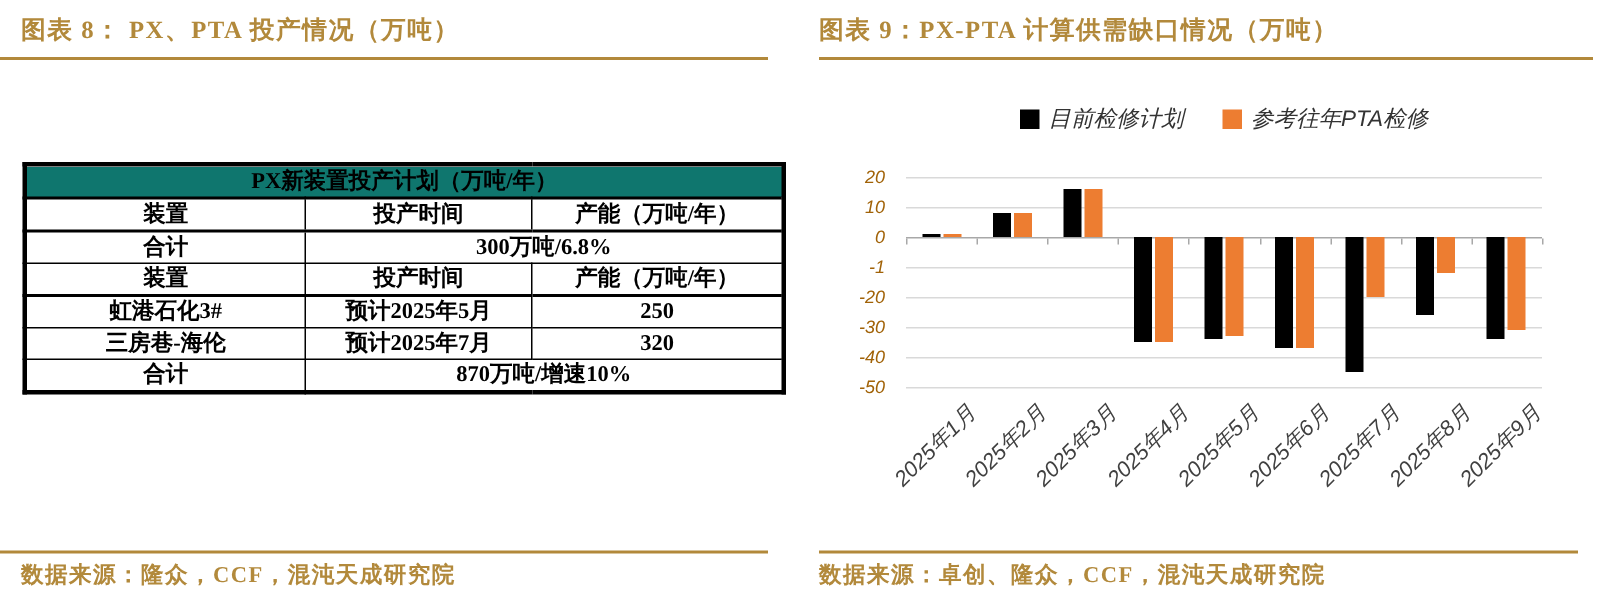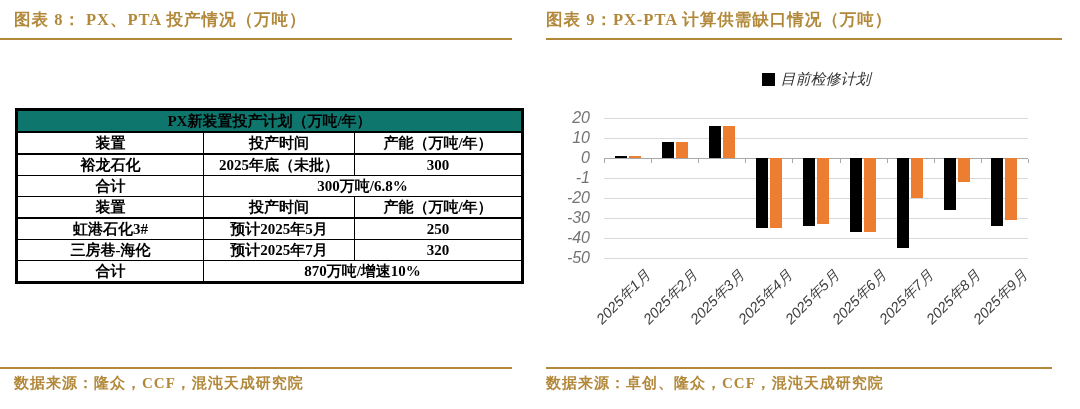--- a/index.html
+++ b/index.html
@@ -22,21 +22,21 @@
   #cap-table tr.head td{border-bottom-width:2px;}
 
   
   #chart{position:absolute;left:545px;top:55px;width:535px;height:354px;overflow:visible;font-style:italic;}
   #legend{position:absolute;left:59px;top:15px;width:424px;display:flex;
        justify-content:center;align-items:center;gap:26px;}
   .legend-item{display:flex;align-items:center;gap:6px;font-size:15px;color:#333;white-space:nowrap;}
   .swatch{width:13px;height:13px;display:inline-block;flex:none;}
   .gridline{position:absolute;height:1px;background:#D9D9D9;}
   .zeroline{background:#A8A8A8;}
-  .ytick{position:absolute;left:0;width:45px;text-align:right;font-size:16px;color:#737373;
+  .ytick{position:absolute;left:0;width:45px;text-align:right;font-size:12px;color:#a16207;
        height:20px;line-height:20px;}
   .tick{position:absolute;width:1px;height:4px;background:#A8A8A8;}
   .bar{position:absolute;width:12px;}
   .xlabel{position:absolute;white-space:nowrap;font-size:14.5px;color:#404040;
        transform:rotate(-45deg);transform-origin:100% 0;}
 </style>
 </head>
 <body>
 
 <div class="fig-title" style="left:14px">图表 8：  PX、PTA 投产情况（万吨）</div>
@@ -52,25 +52,20 @@
       <col style="width:168px">
     </colgroup>
   <tbody>
     <tr class="sec">
       <td colspan="3">PX新装置投产计划（万吨/年）</td>
     </tr>
     <tr class="head">
       <td>装置</td>
       <td>投产时间</td>
       <td>产能（万吨/年）</td>
-    </tr>
-    <tr>
-      <td>裕龙石化</td>
-      <td>2025年底（未批）</td>
-      <td>300</td>
     </tr>
     <tr>
       <td>合计</td>
       <td colspan="2">300万吨/6.8%</td>
     </tr>
     <tr class="head">
       <td>装置</td>
       <td>投产时间</td>
       <td>产能（万吨/年）</td>
     </tr>
@@ -89,20 +84,24 @@
       <td colspan="2">870万吨/增速10%</td>
     </tr>
   </tbody>
 </table>
 
 <div id="chart">
   <div id="legend">
       <div class="legend-item">
         <span class="swatch" style="background: rgb(0, 0, 0);"></span>
         <span>目前检修计划</span>
+      </div>
+      <div class="legend-item">
+        <span class="swatch" style="background: rgb(237, 125, 49);"></span>
+        <span>参考往年PTA检修</span>
       </div>
     </div>
 <div class="gridline" style="left: 59px; top: 63px; width: 424px;"></div>
     <div class="ytick" style="top: 53px;">20</div>
     <div class="gridline" style="left: 59px; top: 83px; width: 424px;"></div>
     <div class="ytick" style="top: 73px;">10</div>
     <div class="gridline zeroline" style="left: 59px; top: 103px; width: 424px;"></div>
     <div class="ytick" style="top: 93px;">0</div>
     <div class="gridline" style="left: 59px; top: 123px; width: 424px;"></div>
     <div class="ytick" style="top: 113px;">-1</div>

